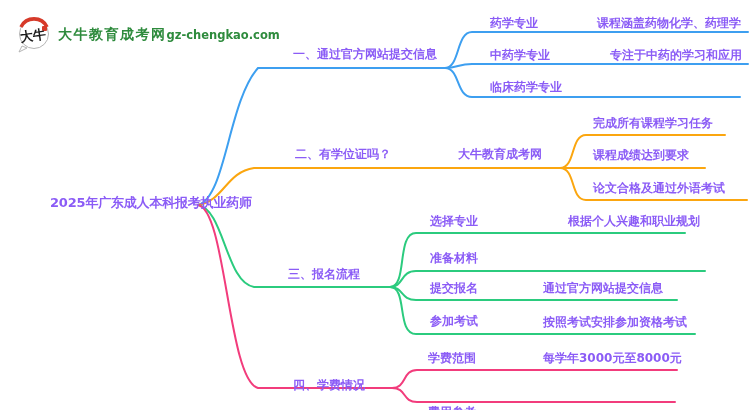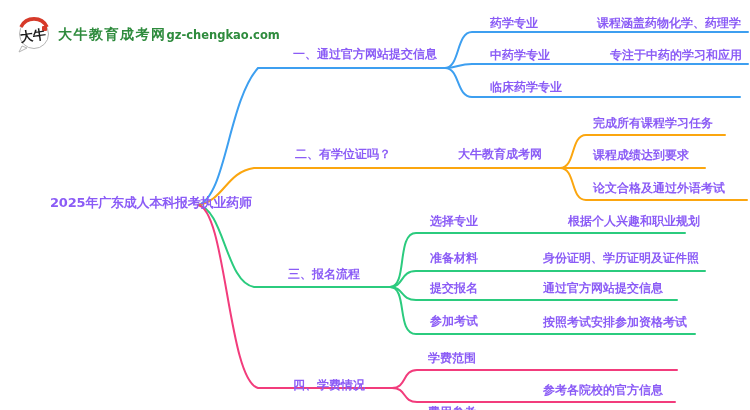--- a/index.html
+++ b/index.html
@@ -78,24 +78,23 @@
   <div class="lbl" style="left:295px;top:147px;">二、有学位证吗？</div>
   <div class="lbl" style="left:458px;top:147px;">大牛教育成考网</div>
   <div class="lbl" style="left:593px;top:116px;">完成所有课程学习任务</div>
   <div class="lbl" style="left:593px;top:148px;">课程成绩达到要求</div>
   <div class="lbl" style="left:593px;top:181px;">论文合格及通过外语考试</div>
 
   <div class="lbl" style="left:288px;top:267px;">三、报名流程</div>
   <div class="lbl" style="left:430px;top:214px;">选择专业</div>
   <div class="lbl" style="left:543px;top:214px;margin-left:25px;">根据个人兴趣和职业规划</div>
   <div class="lbl" style="left:430px;top:251px;">准备材料</div>
-  <div class="lbl" style="left:543px;top:251px;">身份证明、学历证明及证件照</div>
   <div class="lbl" style="left:430px;top:281px;">提交报名</div>
   <div class="lbl" style="left:543px;top:281px;">通过官方网站提交信息</div>
   <div class="lbl" style="left:430px;top:315px;font-family:Liberation Mono, monospace;">参加考试</div>
   <div class="lbl" style="left:543px;top:315px;">按照考试安排参加资格考试</div>
 
   <div class="lbl" style="left:293px;top:368px;margin-top:10px;">四、学费情况</div>
   <div class="lbl" style="left:428px;top:351px;">学费范围</div>
+  <div class="lbl" style="left:543px;top:351px;">每学年3000元至8000元</div>
   <div class="lbl" style="left:428px;top:405px;text-align:right;">费用参考</div>
-  <div class="lbl" style="left:543px;top:383px;">参考各院校的官方信息</div>
 
 </div>
 
 </body></html>

